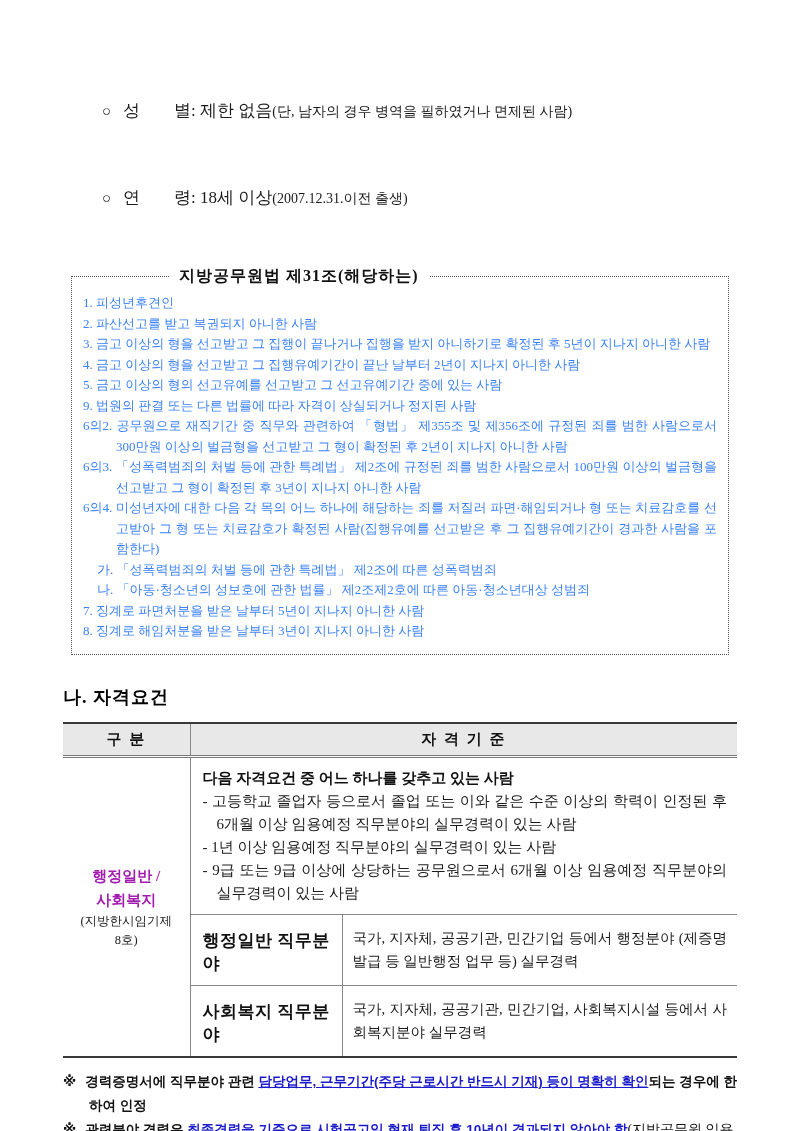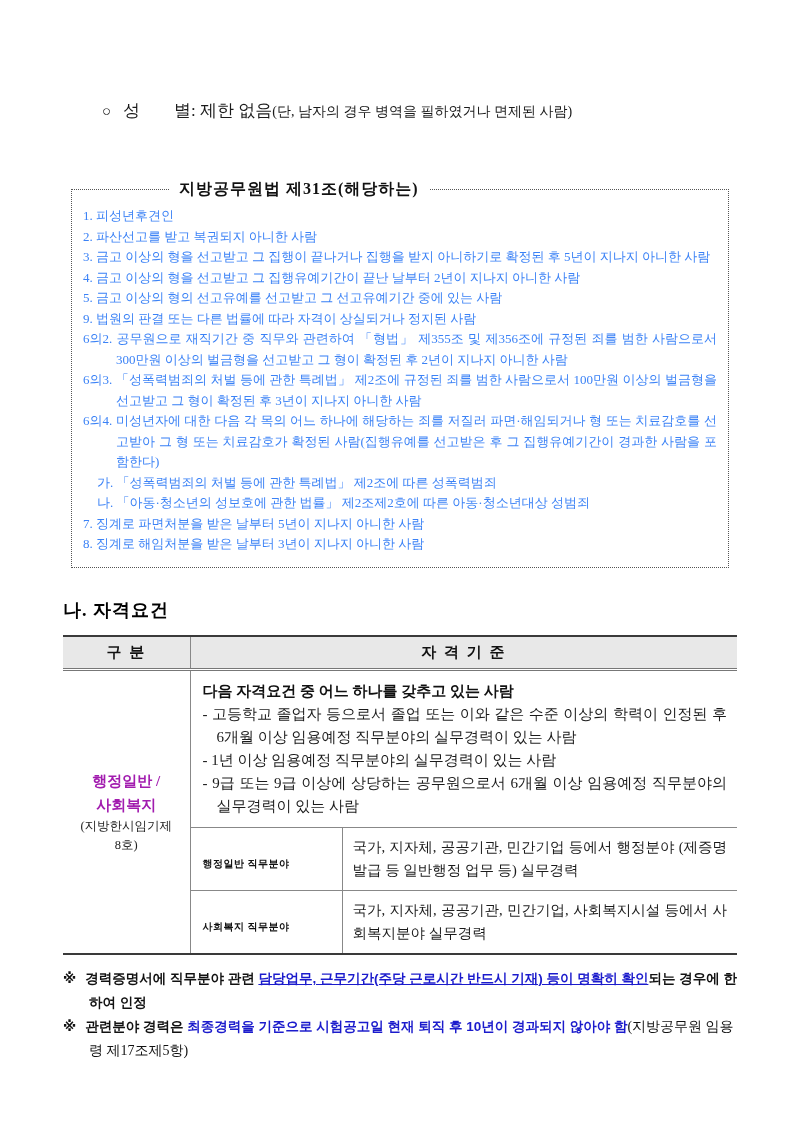--- a/index.html
+++ b/index.html
@@ -57,22 +57,22 @@
   td.cat-cell {
     border-right:1px solid #888; text-align:center; vertical-align:middle;
     padding:4px 2px;
   }
   .cat-title { font-weight:bold; font-size:15px; line-height:24px; color:#a21caf; }
   .cat-sub   { font-size:12.5px; line-height:19px; color:#222; }
   td.qual-cell { padding:9px 10px 9px 12px; border-bottom:1px solid #888; vertical-align:top; }
   .qual-lead { font-weight:bold; font-size:15px; line-height:23px; color:#111; }
   .dash-item { font-size:15px; line-height:23px; padding-left:14px; text-indent:-14px; text-align:justify; }
   td.sublabel-cell {
-    font-weight:bold; font-size:10px; color:#111;
-    padding:20px 4px 10px 12px; vertical-align:middle;
+    font-weight:bold; font-size:17px; color:#111;
+    padding:14px 4px 10px 12px; vertical-align:middle;
     border-right:1px solid #888; border-bottom:1px solid #888;
     letter-spacing:0.5px;
   }
   td.content-cell {
     font-size:14.5px; line-height:23px; color:#1a1a1a;
     padding:8px 10px; vertical-align:middle; border-bottom:1px solid #888;
     text-align:justify;
   }
   tr.last-row td { border-bottom:none; }
 
@@ -89,20 +89,23 @@
 </style>
 </head>
 <body>
 
 <div class="page">
 
   <div class="bullet-line">
     <span class="marker">○</span><span>성        별: 제한 없음</span><span class="paren">(단, 남자의 경우 병역을 필하였거나 면제된 사람)</span>
   </div>
 
+  <div class="bullet-line">
+    <span class="marker">○</span><span>연        령: 18세 이상</span><span class="paren">(2007.12.31.이전 출생)</span>
+  </div>
 
   <fieldset class="law-box">
     <legend>지방공무원법 제31조(해당하는)</legend>
     <div class="box-item">1. 피성년후견인</div>
     <div class="box-item">2. 파산선고를 받고 복권되지 아니한 사람</div>
     <div class="box-item">3. 금고 이상의 형을 선고받고 그 집행이 끝나거나 집행을 받지 아니하기로 확정된 후 5년이 지나지 아니한 사람</div>
     <div class="box-item">4. 금고 이상의 형을 선고받고 그 집행유예기간이 끝난 날부터 2년이 지나지 아니한 사람</div>
     <div class="box-item">5. 금고 이상의 형의 선고유예를 선고받고 그 선고유예기간 중에 있는 사람</div>
     <div class="box-item">9. 법원의 판결 또는 다른 법률에 따라 자격이 상실되거나 정지된 사람</div>
     <div class="box-item wide">6의2. 공무원으로 재직기간 중 직무와 관련하여 「형법」 제355조 및 제356조에 규정된 죄를 범한 사람으로서 300만원 이상의 벌금형을 선고받고 그 형이 확정된 후 2년이 지나지 아니한 사람</div>

